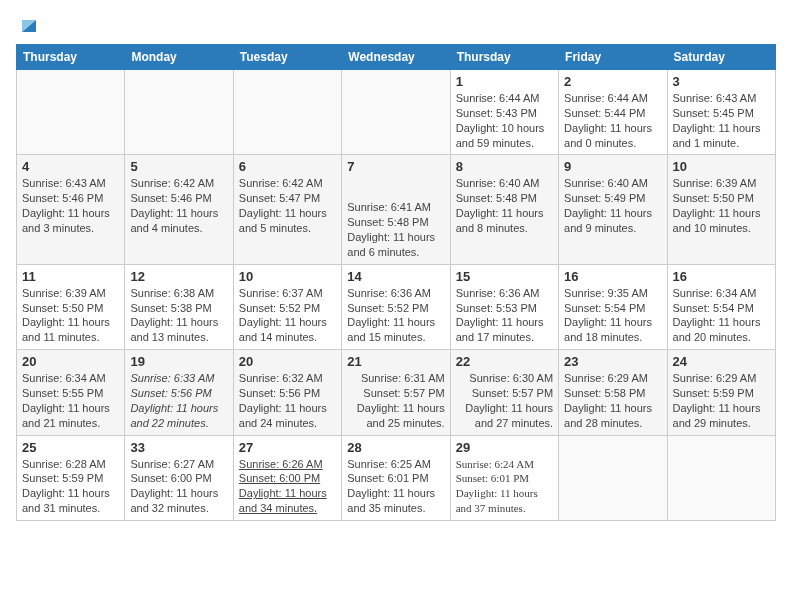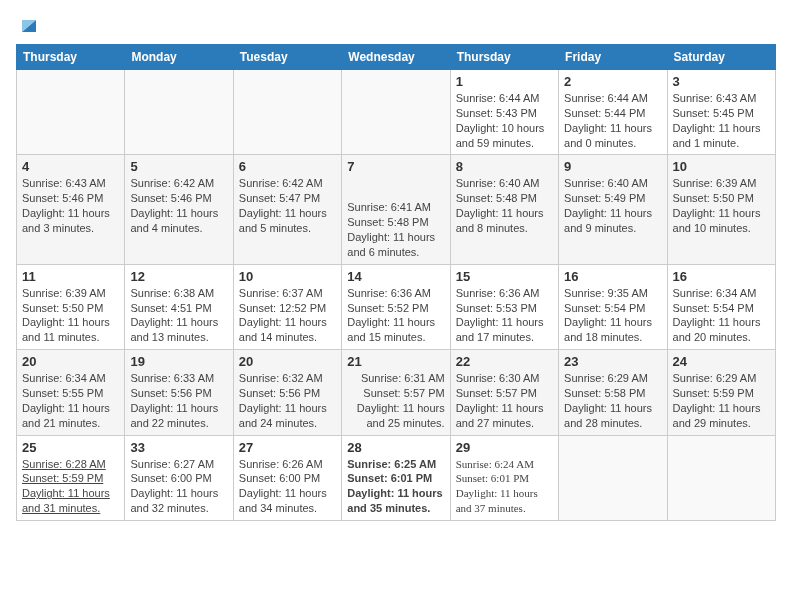--- a/index.html
+++ b/index.html
@@ -216,28 +216,28 @@
           <td>
             <div class="day-number">11</div>
             <div class="day-info" style="white-space: pre-line;">Sunrise: 6:39 AM
 Sunset: 5:50 PM
 Daylight: 11 hours
 and 11 minutes.</div>
           </td>
           <td>
             <div class="day-number">12</div>
             <div class="day-info" style="white-space: pre-line;">Sunrise: 6:38 AM
-Sunset: 4:51 PM
+Sunset: 5:38 PM
 Daylight: 11 hours
 and 13 minutes.</div>
           </td>
           <td>
             <div class="day-number">10</div>
             <div class="day-info" style="white-space: pre-line;">Sunrise: 6:37 AM
-Sunset: 12:52 PM
+Sunset: 5:52 PM
 Daylight: 11 hours
 and 14 minutes.</div>
           </td>
           <td>
             <div class="day-number">14</div>
             <div class="day-info" style="white-space: pre-line;">Sunrise: 6:36 AM
 Sunset: 5:52 PM
 Daylight: 11 hours
 and 15 minutes.</div>
           </td>
@@ -266,42 +266,42 @@
         <tr class="row-shaded">
           <td>
             <div class="day-number">20</div>
             <div class="day-info" style="white-space: pre-line;">Sunrise: 6:34 AM
 Sunset: 5:55 PM
 Daylight: 11 hours
 and 21 minutes.</div>
           </td>
           <td>
             <div class="day-number">19</div>
-            <div class="day-info" style="white-space: pre-line;">Sunrise: 6:33 AM
+            <div class="day-info" style="white-space: pre-line; font-style: italic;">Sunrise: 6:33 AM
 Sunset: 5:56 PM
 Daylight: 11 hours
 and 22 minutes.</div>
           </td>
           <td>
             <div class="day-number">20</div>
             <div class="day-info" style="white-space: pre-line;">Sunrise: 6:32 AM
 Sunset: 5:56 PM
 Daylight: 11 hours
 and 24 minutes.</div>
           </td>
           <td>
             <div class="day-number">21</div>
             <div class="day-info" style="white-space: pre-line; text-align: right;">Sunrise: 6:31 AM
 Sunset: 5:57 PM
 Daylight: 11 hours
 and 25 minutes.</div>
           </td>
           <td>
             <div class="day-number">22</div>
-            <div class="day-info" style="white-space: pre-line;">Sunrise: 6:30 AM
+            <div class="day-info" style="white-space: pre-line; text-align: right;">Sunrise: 6:30 AM
 Sunset: 5:57 PM
 Daylight: 11 hours
 and 27 minutes.</div>
           </td>
           <td>
             <div class="day-number">23</div>
             <div class="day-info" style="white-space: pre-line;">Sunrise: 6:29 AM
 Sunset: 5:58 PM
 Daylight: 11 hours
 and 28 minutes.</div>
@@ -310,42 +310,42 @@
             <div class="day-number">24</div>
             <div class="day-info" style="white-space: pre-line;">Sunrise: 6:29 AM
 Sunset: 5:59 PM
 Daylight: 11 hours
 and 29 minutes.</div>
           </td>
         </tr>
         <tr>
           <td>
             <div class="day-number">25</div>
-            <div class="day-info" style="white-space: pre-line; text-decoration: underline;">Sunrise: 6:28 AM
+            <div class="day-info" style="white-space: pre-line;">Sunrise: 6:28 AM
 Sunset: 5:59 PM
 Daylight: 11 hours
 and 31 minutes.</div>
           </td>
           <td>
             <div class="day-number">33</div>
             <div class="day-info" style="white-space: pre-line;">Sunrise: 6:27 AM
 Sunset: 6:00 PM
 Daylight: 11 hours
 and 32 minutes.</div>
           </td>
           <td>
             <div class="day-number">27</div>
-            <div class="day-info" style="white-space: pre-line;">Sunrise: 6:26 AM
+            <div class="day-info" style="white-space: pre-line; text-decoration: underline;">Sunrise: 6:26 AM
 Sunset: 6:00 PM
 Daylight: 11 hours
 and 34 minutes.</div>
           </td>
           <td>
             <div class="day-number">28</div>
-            <div class="day-info" style="white-space: pre-line; font-weight: bold;">Sunrise: 6:25 AM
+            <div class="day-info" style="white-space: pre-line;">Sunrise: 6:25 AM
 Sunset: 6:01 PM
 Daylight: 11 hours
 and 35 minutes.</div>
           </td>
           <td>
             <div class="day-number">29</div>
             <div class="day-info" style="white-space: pre-line; font-family: Liberation Serif, serif;">Sunrise: 6:24 AM
 Sunset: 6:01 PM
 Daylight: 11 hours
 and 37 minutes.</div>

